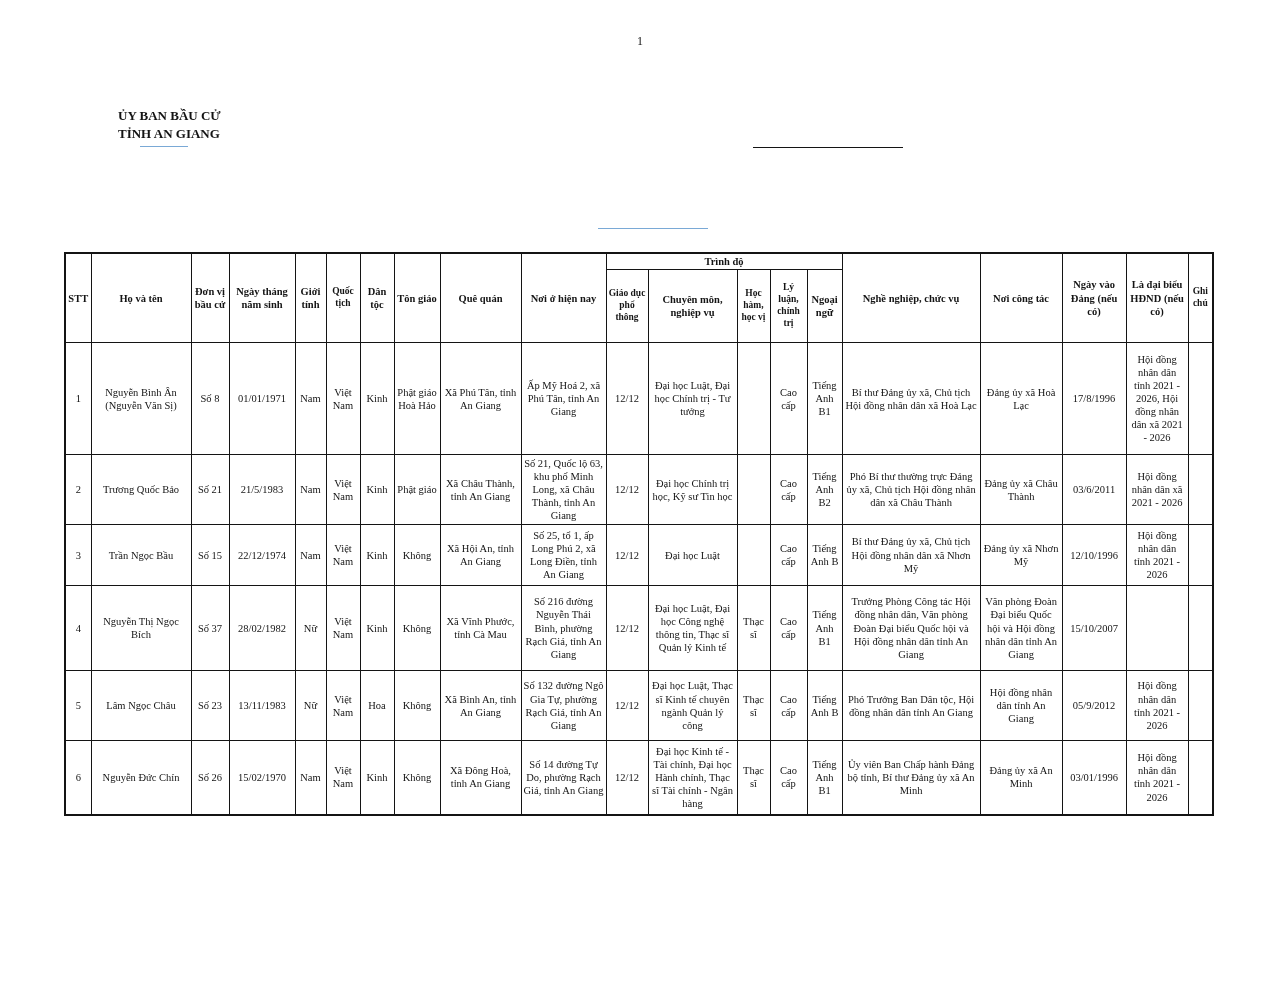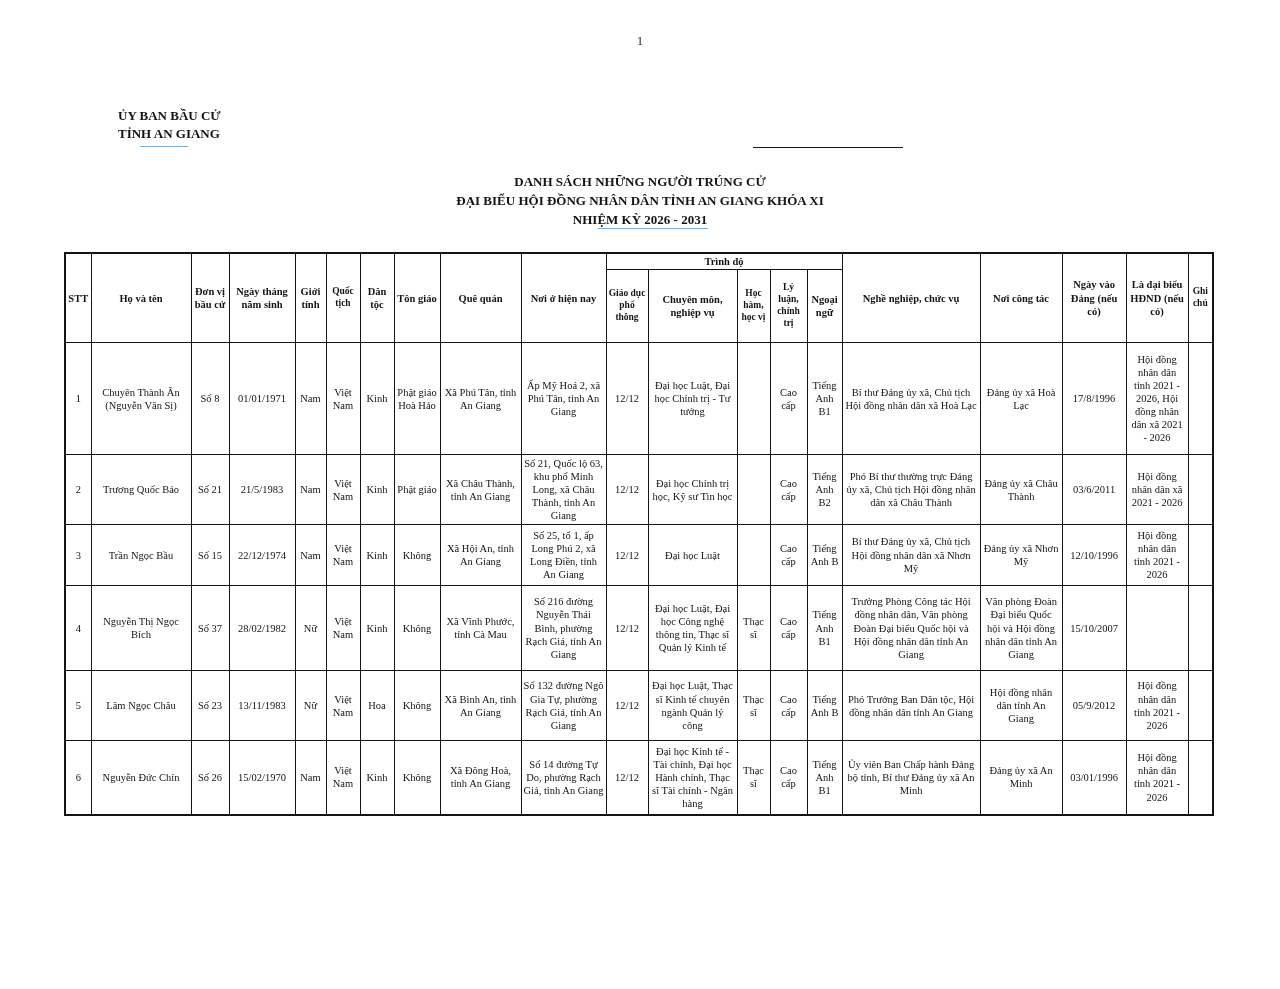--- a/index.html
+++ b/index.html
@@ -71,25 +71,20 @@
   <div class="hdr-left">
     <div>ỦY BAN BẦU CỬ</div>
     <div>TỈNH AN GIANG</div>
   </div>
   <div class="hdr-left-underline"></div>
 
   <div class="hdr-right">
   </div>
   <div class="hdr-right-underline"></div>
 
-  <div class="doc-title">
-    <div>DANH SÁCH NHỮNG NGƯỜI TRÚNG CỬ</div>
-    <div>ĐẠI BIỂU HỘI ĐỒNG NHÂN DÂN TỈNH AN GIANG KHÓA XI</div>
-    <div>NHIỆM KỲ 2026 - 2031</div>
-  </div>
   <div class="title-underline"></div>
 
   <div class="tbl-wrap">
     <table class="main">
       <colgroup>
         <col style="width:26px">
           <col style="width:100px">
           <col style="width:38px">
           <col style="width:66px">
         <col style="width:31px">
@@ -132,21 +127,21 @@
           <th class="sm">Giáo dục phổ thông</th>
           <th>Chuyên môn, nghiệp vụ</th>
           <th class="sm">Học hàm, học vị</th>
           <th class="sm">Lý luận, chính trị</th>
           <th>Ngoại ngữ</th>
         </tr>
       </thead>
       <tbody>
           <tr style="height: 112px;">
             <td>1</td>
-            <td class="left">Chuyên Thành Ân (Nguyễn Văn Sị)</td>
+            <td class="left">Nguyễn Bình Ân (Nguyễn Văn Sị)</td>
             <td>Số 8</td>
             <td>01/01/1971</td>
             <td>Nam</td>
             <td>Việt Nam</td>
             <td>Kinh</td>
             <td>Phật giáo Hoà Hảo</td>
             <td>Xã Phú Tân, tỉnh An Giang</td>
             <td>Ấp Mỹ Hoá 2, xã Phú Tân, tỉnh An Giang</td>
             <td>12/12</td>
             <td>Đại học Luật, Đại học Chính trị - Tư tưởng</td>

